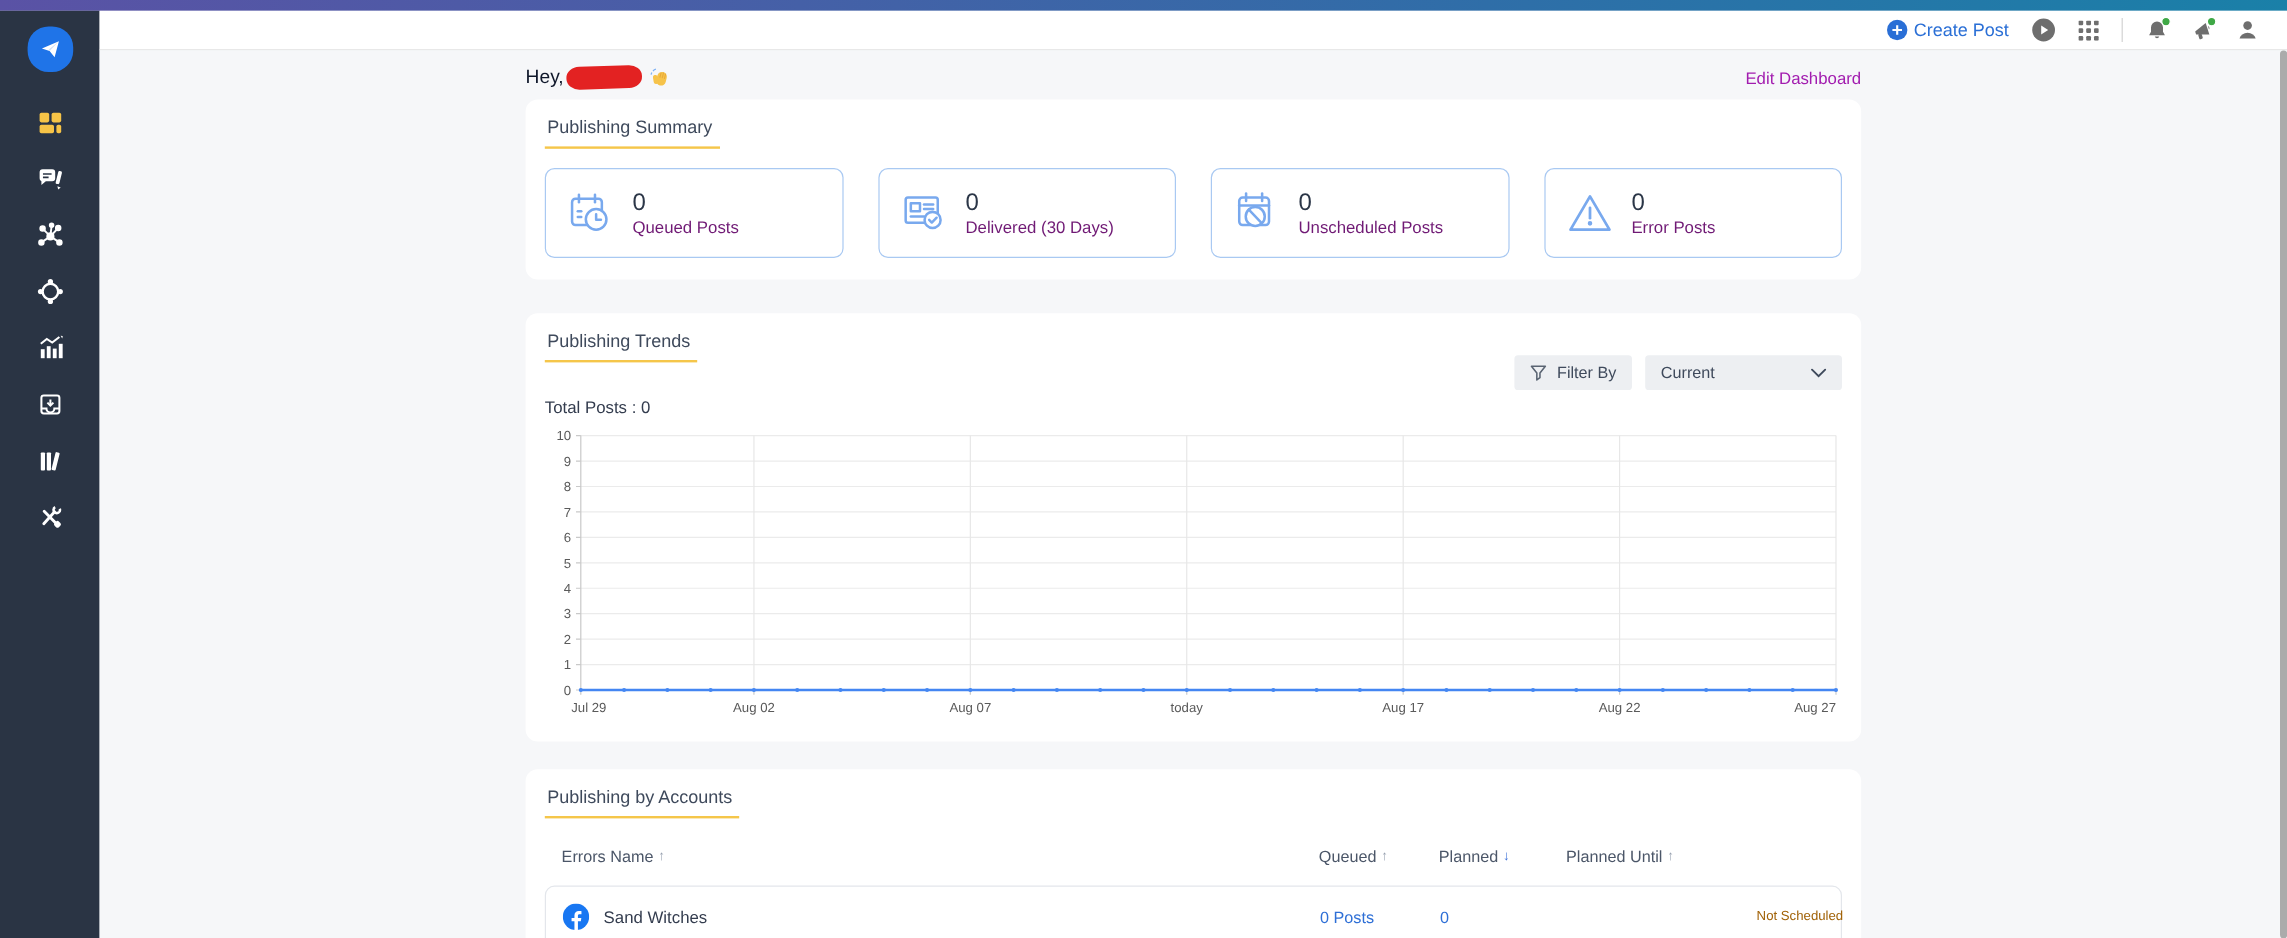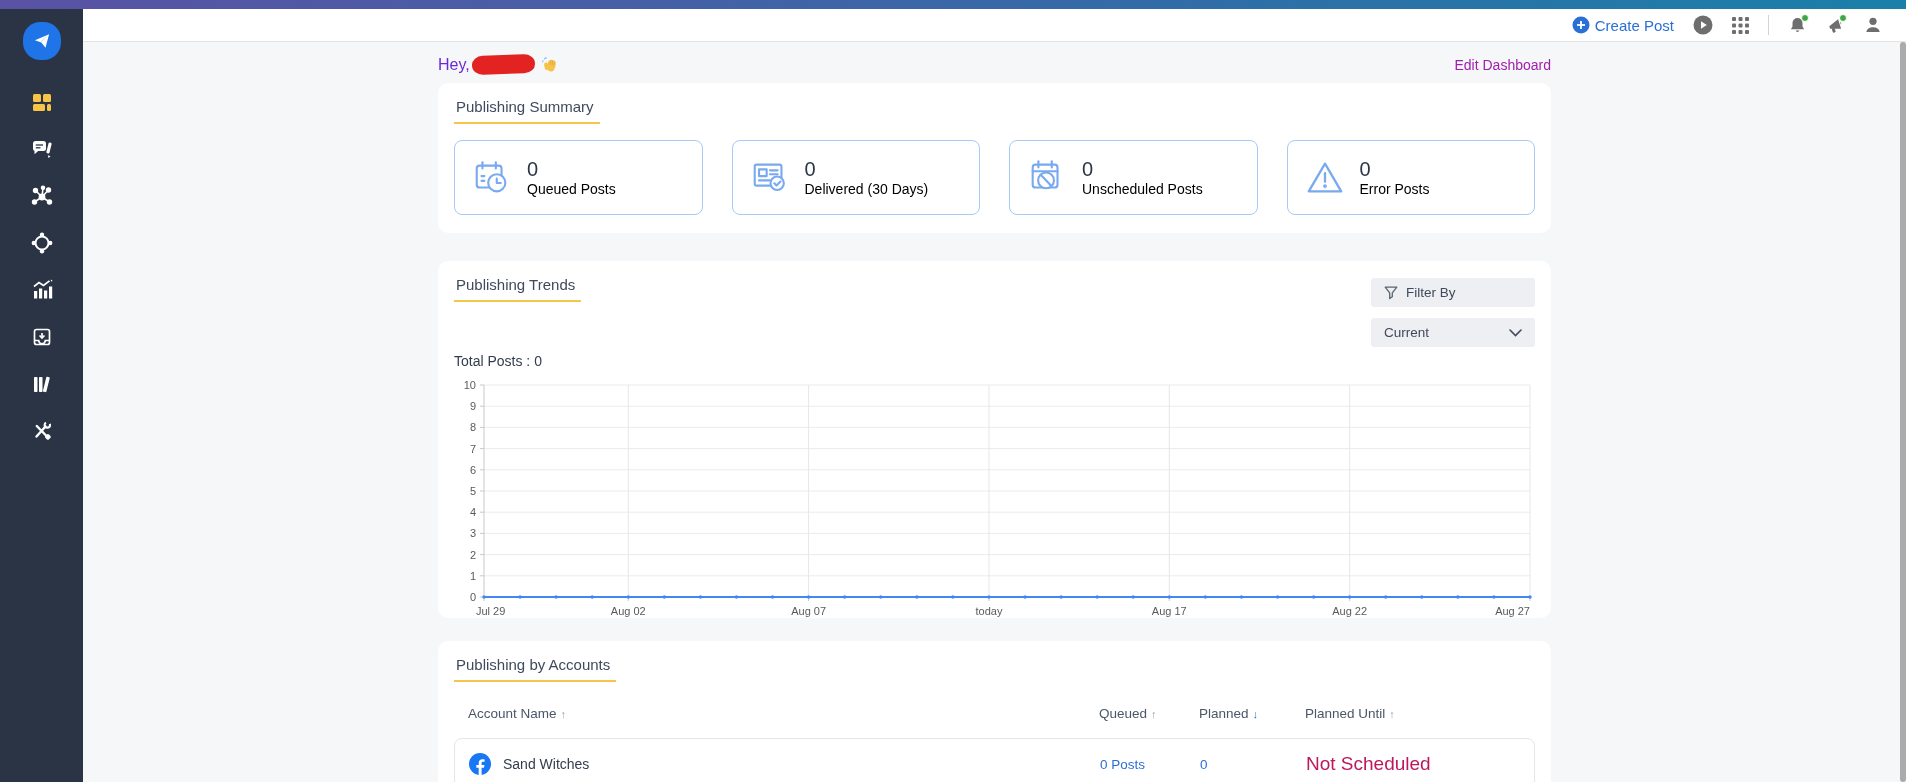--- a/index.html
+++ b/index.html
@@ -22,56 +22,56 @@
           gap:19px;padding-right:24px;}
   .create-post{display:flex;align-items:center;gap:5px;color:#2a6fd6;font-size:15px;cursor:pointer;}
   .hdr-icon{display:flex;align-items:center;justify-content:center;cursor:pointer;position:relative;}
   .hdr-divider{width:1px;height:20px;background:#d3d3d3;}
   .green-dot{position:absolute;top:-2px;right:-2px;width:8px;height:8px;border-radius:50%;
              background:#3fa846;border:1.5px solid #fff;}
   
   .main{position:absolute;left:83px;top:42px;width:1823px;height:740px;background:#f6f7f9;overflow:hidden;}
   .container{width:1113px;margin:0 auto;position:relative;}
   .greet-row{margin-top:13px;display:flex;align-items:center;justify-content:space-between;}
-  .greet-left{display:flex;align-items:center;font-size:16px;color:#6d28d9;}
+  .greet-left{display:flex;align-items:center;font-size:16px;color:#0f172a;}
   .redaction{display:inline-block;width:63px;height:19px;margin-left:2px;margin-right:6px;
              background:#e32222;border-radius:11px/9px;transform:rotate(-2deg);}
   .edit-link{color:#a21caf;font-size:14px;cursor:pointer;}
   .card{background:#ffffff;border-radius:10px;padding:15px 16px;}
   .card-title{display:inline-block;font-size:15px;color:#3f4a5c;padding:0 6px 7px 2px;
               border-bottom:2px solid #f5c64a;}
   
   .summary-card{margin-top:9px;height:150px;}
   .stats-row{display:flex;gap:29px;margin-top:16px;}
   .stat-box{flex:1;height:75px;border:1.5px solid #a9c9f2;border-radius:8px;display:flex;
             align-items:center;gap:14px;padding:0 16px;background:#fff;cursor:pointer;}
   .stat-value{font-size:20px;color:#2b3647;line-height:1.15;}
-  .stat-label{font-size:14px;color:#000000;text-align:right;}
+  .stat-label{font-size:14px;color:#701a75;text-align:right;}
   
   .trends-card{margin-top:28px;height:357px;}
   .trends-head{display:flex;align-items:flex-start;justify-content:space-between;}
-  .trends-ctrls{display:flex;gap:11px;margin-top:2px;flex-direction:column;}
+  .trends-ctrls{display:flex;gap:11px;margin-top:20px;}
   .gray-btn{height:29px;background:#edeff2;border-radius:3px;display:flex;align-items:center;
             gap:8px;padding:0 13px;font-size:13.5px;color:#3f4a5c;cursor:pointer;}
   .select-btn{width:164px;justify-content:space-between;}
   .total-posts{margin-top:6px;font-size:14px;color:#333c4e;}
   .chart-wrap{margin-top:6px;}
   
   .accounts-card{margin-top:23px;height:220px;border-radius:10px 10px 0 0;}
   .tbl-head{display:grid;grid-template-columns:635px 100px 106px 240px;margin-top:24px;
             font-size:13.5px;color:#4b5668;}
   .tbl-head .cell{padding-left:14px;display:flex;align-items:center;gap:4px;cursor:pointer;}
   .tbl-head .cell.num{padding-left:10px;}
   .sort-arrow{font-size:11px;color:#98a1b0;}
   .sort-arrow.active{color:#3a6fd8;}
   .tbl-row{display:grid;grid-template-columns:635px 100px 106px 240px;align-items:center;
            margin-top:17px;border:1px solid #e3e6eb;border-radius:8px;height:52px;background:#fff;}
   .acct-cell{display:flex;align-items:center;gap:12px;padding-left:14px;font-size:14px;color:#333c4e;}
   .link-cell{padding-left:10px;font-size:13.5px;color:#2e6fd6;cursor:pointer;}
-  .plain-cell{padding-left:10px;font-size:19px;color:#be185d;}
+  .plain-cell{padding-left:10px;font-size:11px;color:#a16207;text-align:right;}
   
   .scrollbar{position:absolute;right:0;top:42px;width:6px;height:740px;background:#ababab;border-radius:3px;}
   svg{display:block;}
   text{font-family:"Liberation Sans","DejaVu Sans",sans-serif;}
 </style>
 </head>
 <body>
 
 <div class="screen">
 
@@ -450,21 +450,21 @@
               <circle cx="1039.9310344827586" cy="222" r="1.7" fill="#4486f2"></circle>
               <circle cx="1076" cy="222" r="1.7" fill="#4486f2"></circle>
             </svg>
         </div>
       </div>
 
       <div class="card accounts-card">
         <div class="card-title">Publishing by Accounts</div>
         <div class="tbl-head">
           <div class="cell">
-            <span>Account Name</span>
+            <span>Errors Name</span>
             <span class="sort-arrow">↑</span>
           </div>
           <div class="cell num">
             <span>Queued</span>
             <span class="sort-arrow">↑</span>
           </div>
           <div class="cell num">
             <span>Planned</span>
             <span class="sort-arrow active">↓</span>
           </div>

